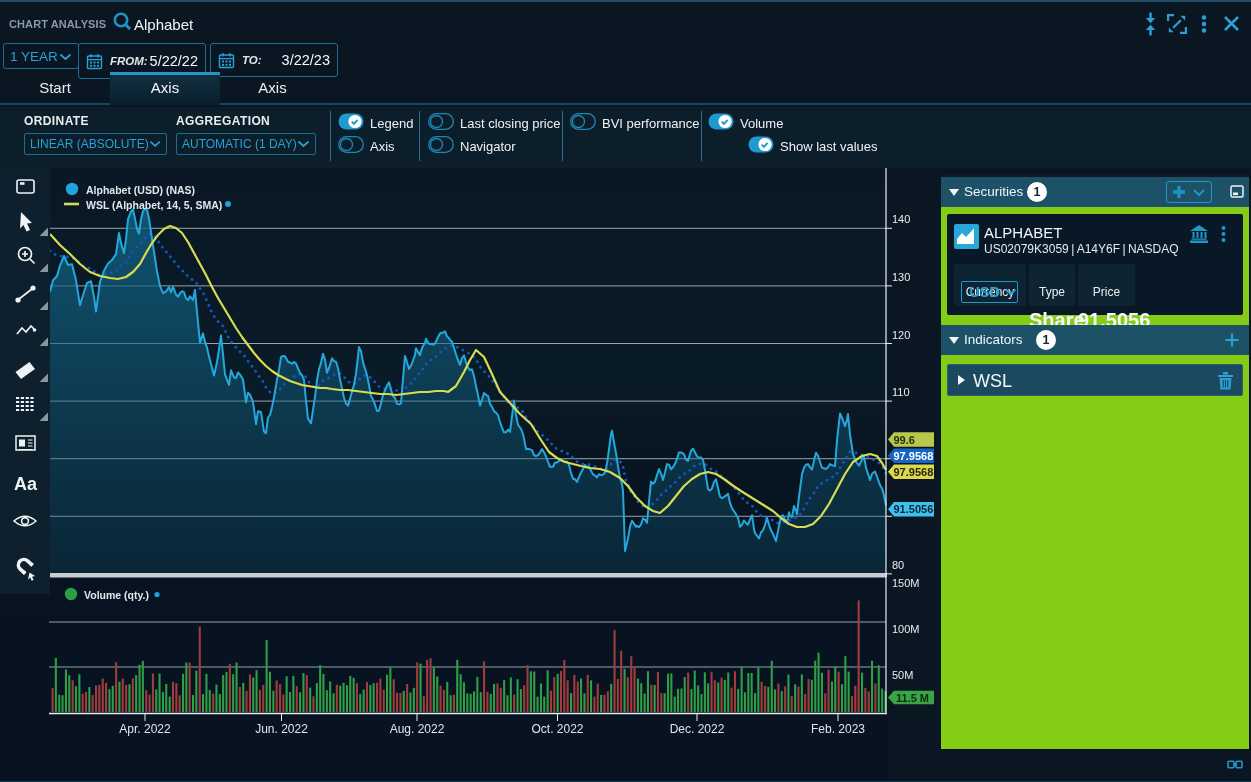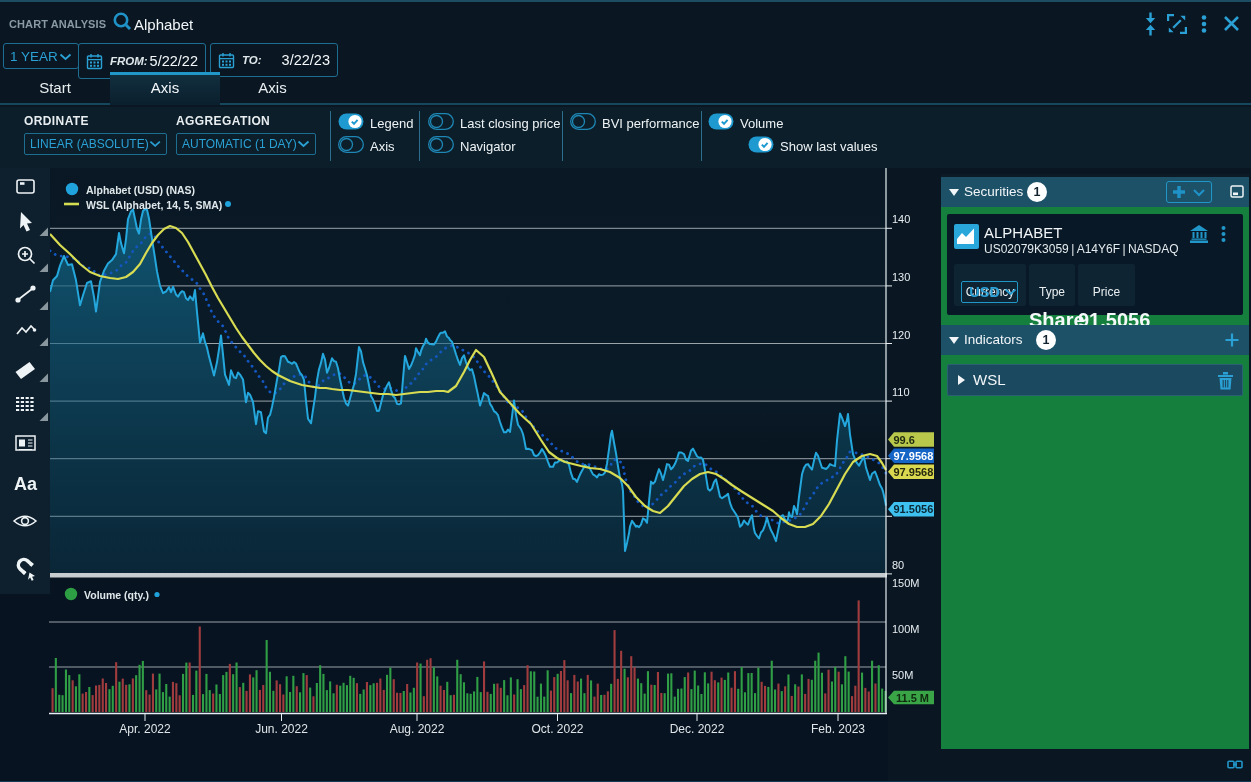--- a/index.html
+++ b/index.html
@@ -21,21 +21,21 @@
 .tab.active { background:linear-gradient(#112e3e,#0b1f2d); border-top:3px solid #2196c8;
   padding-top:4px; color:#f4f8fa; }
 .band { position:absolute; left:0; top:105px; width:1251px; height:61px; background:#0c1e2a; }
 .blabel { position:absolute; top:7px; font-size:12px; font-weight:bold; color:#e8eef0; letter-spacing:0.4px; }
 .bsel { position:absolute; top:26px; height:22px; border:1px solid #1e6e92; border-radius:2px;
   color:#2aa0d4; font-size:12px; display:flex; align-items:center; padding:0 5px; white-space:nowrap; }
 .bsel svg { margin-left:auto; }
 .vsep { position:absolute; top:4px; width:1px; height:50px; background:#2d6e8e; }
 .tgrow { position:absolute; height:17px; display:flex; align-items:center; }
 .tgrow .lab { color:#eef3f5; font-size:13px; margin-left:6px; white-space:nowrap; }
-.panel { position:absolute; left:941px; top:172px; width:308px; height:575px; background:#15803d; }
+.panel { position:absolute; left:941px; top:172px; width:308px; height:575px; background:#84cc16; }
 .phead { position:absolute; left:0; width:308px; height:30px; background:#1d5168; color:#f2f6f8;
   font-size:13.5px; }
 .phead .tri { position:absolute; left:8px; top:12px; width:0; height:0;
   border-left:5.5px solid transparent; border-right:5.5px solid transparent; border-top:7px solid #f2f6f8; }
 .phead .nm { position:absolute; left:23px; top:7px; }
 .badge { position:absolute; top:5px; width:20px; height:20px; border-radius:50%; background:#fff;
   color:#13232e; font-size:12.5px; font-weight:bold; text-align:center; line-height:20px; }
 .card { position:absolute; left:6px; width:296px; background:#091826; border-radius:2px; }
 .ax { font-family:"Liberation Sans"; font-size:11px; fill:#e8eef2; }
 .tag { font-family:"Liberation Sans"; font-size:11px; font-weight:bold; }
@@ -630,21 +630,21 @@
     <span class="tri"></span>
         <span class="nm">Indicators</span>
     <span class="badge" style="left:95px">1</span>
     <svg style="position:absolute;left:283px;top:7px" width="16" height="16" viewBox="0 0 16 16">
       <path d="M8 1.5 v13 M1.5 8 h13" stroke="#2aa0d4" stroke-width="2.2"></path>
         </svg>
   </div>
 
   <div class="card" style="top:190px;height:32px;background:#1b4a60;border:1px solid #2b6074">
     <span style="position:absolute;left:10px;top:10px;width:0;height:0;border-top:5.5px solid transparent;border-bottom:5.5px solid transparent;border-left:7px solid #f2f6f8"></span>
-    <span style="position:absolute;left:25px;top:6px;font-size:15px;color:#f2f6f8">WSL</span>
+    <span style="position:absolute;left:25px;top:6px;font-size:18px;color:#f2f6f8">WSL</span>
     <svg style="position:absolute;left:269px;top:6px" width="17" height="19" viewBox="0 0 17 19">
       <g fill="#2aa0d4">
             <path d="M1 4 h15 v2 H1 Z"></path>
             <path d="M6 1 h5 v2.5 H6 Z"></path>
       <path d="M2.5 7 h12 l-1 11.5 h-10 Z"></path>
           </g>
       <path d="M6.2 9 v7.5 M8.5 9 v7.5 M10.8 9 v7.5" stroke="#1b4a60" stroke-width="1.2"></path>
         </svg>
   </div>
 </div>

